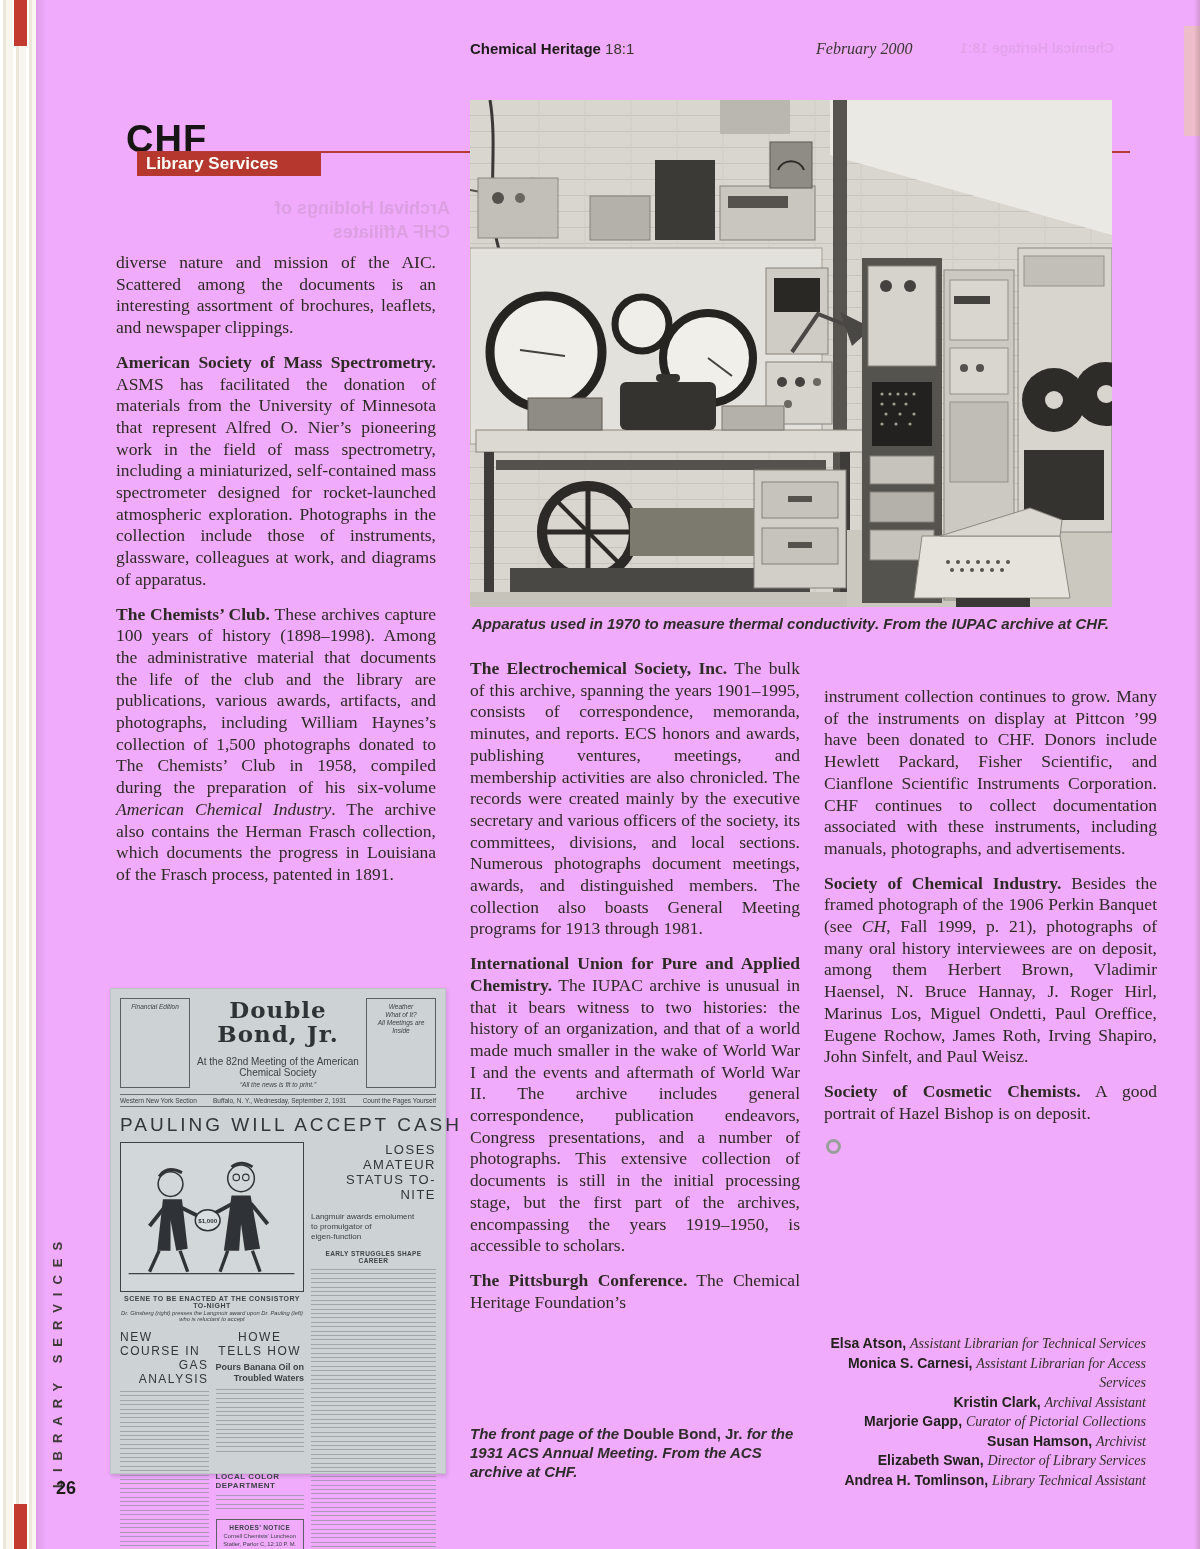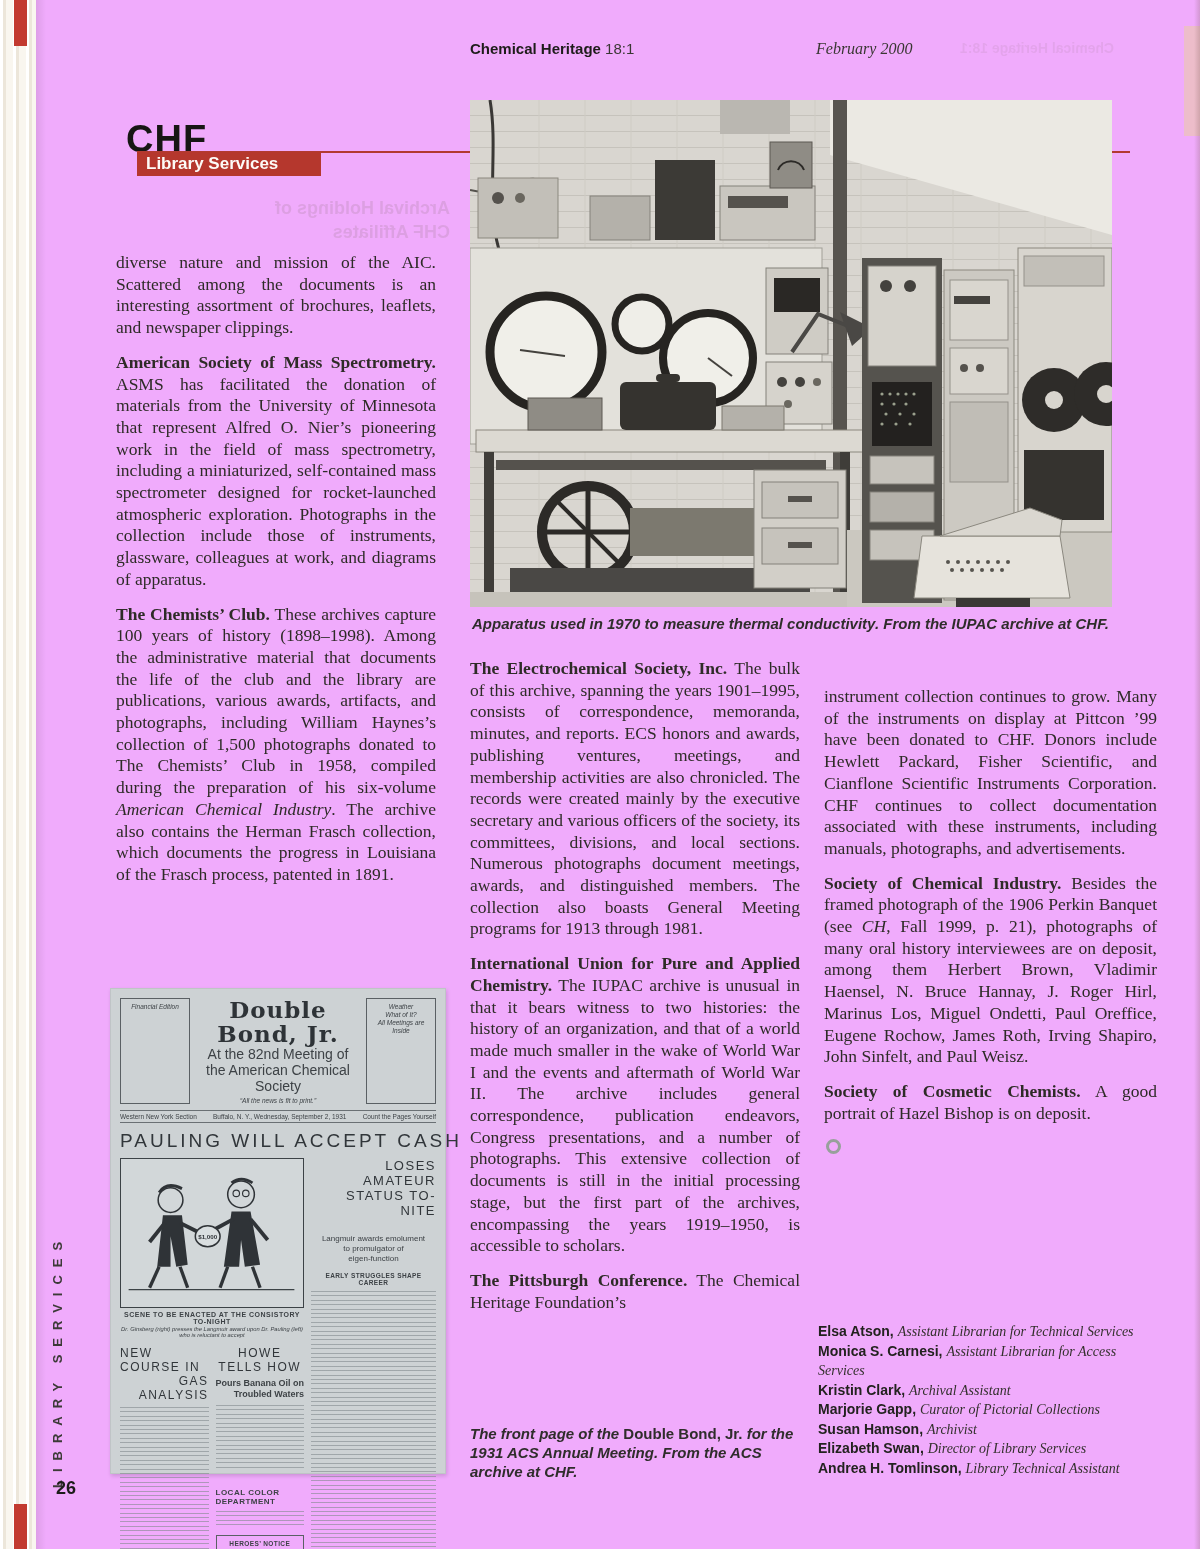--- a/index.html
+++ b/index.html
@@ -61,50 +61,50 @@
   
   .news{position:absolute;left:110px;top:988px;width:336px;height:486px;background:#cdd2d4;
     box-shadow:0 0 0 1px #bfc4c6 inset, 1px 2px 4px rgba(0,0,0,.15);
     font-family:"Liberation Sans",sans-serif;color:#3d4246;box-sizing:border-box;padding:10px 10px 8px;}
   .np-top{display:flex;align-items:stretch;gap:6px;}
   .np-box{border:1px solid #5a6064;font-size:6.5px;font-style:italic;text-align:center;
     padding:4px 3px;line-height:8px;flex:0 0 62px;}
   .np-masthead{flex:1;text-align:center;}
   .np-title{font-family:"DejaVu Serif",serif;font-weight:bold;font-size:23px;line-height:24px;
     color:#2e3337;letter-spacing:1px;}
-  .np-sub{font-size:14px;margin-top:0;}
+  .np-sub{font-size:10px;margin-top:10px;}
   .np-slogan{font-size:6.5px;font-style:italic;margin-top:3px;}
   .np-dateline{display:flex;justify-content:space-between;font-size:6.5px;margin-top:6px;
     border-top:1px solid #6a7074;border-bottom:1px solid #6a7074;padding:2px 0;}
   .np-headline{font-size:19px;letter-spacing:3px;text-align:center;white-space:nowrap;
     color:#31363a;margin:7px 0 6px;font-weight:normal;}
   .np-main{display:flex;gap:7px;}
   .np-left{flex:0 0 184px;}
   .np-right{flex:1;}
   .np-cartoon{border:1.5px solid #3c4246;height:148px;background:#d2d7d9;position:relative;}
   .np-capline{font-size:7px;font-weight:bold;text-align:center;margin-top:3px;letter-spacing:.5px;}
   .np-credit{font-size:5.8px;font-style:italic;text-align:center;margin-top:1px;}
   .np-subhead{font-size:13px;letter-spacing:1.5px;text-align:right;line-height:15px;color:#31363a;}
-  .np-deck{font-size:8px;text-align:center;margin-top:16px;line-height:10px;}
+  .np-deck{font-size:8px;text-align:left;margin-top:10px;line-height:10px;}
   .sim{background:repeating-linear-gradient(180deg,#81898d 0 1px,rgba(0,0,0,0) 1px 4.4px);
     opacity:.6;margin-top:5px;}
   .np-cols{display:flex;gap:7px;margin-top:8px;}
   .np-colA{flex:1;}
   .np-colB{flex:1;}
   .np-h2{font-size:12px;letter-spacing:1.5px;line-height:14px;color:#31363a;}
   .np-h2.ctr{text-align:center;}
   .np-h3{font-size:9px;font-weight:bold;margin-top:4px;line-height:11px;}
   .np-h4{font-size:8px;letter-spacing:.5px;margin-top:19px;font-weight:bold;}
   .np-notice{border:1px solid #5a6064;margin-top:6px;padding:4px 2px;text-align:center;
     font-size:5.8px;line-height:8px;}
   .np-smallhead{font-size:6.5px;font-weight:bold;text-align:center;letter-spacing:.4px;}
   
   .staff{position:absolute;left:818px;top:1322px;width:340px;font-family:"Liberation Sans",sans-serif;}
   .staff-title{color:#b5352c;font-weight:bold;font-size:21px;margin:0 0 8px 0;}
-  .staff ul{list-style:none;margin:0;padding:0;}
+  .staff ul{list-style:none;margin:12px;padding:0;text-align:right;}
   .staff li{font-size:14px;line-height:19.5px;color:#23221f;}
   .staff .nm{font-weight:bold;}
   .staff .ttl{font-family:"Liberation Serif",serif;font-style:italic;font-weight:normal;color:#33302c;}
 </style>
 </head>
 <body>
 
 <div class="page">
 
   <div class="edge-left"></div>

